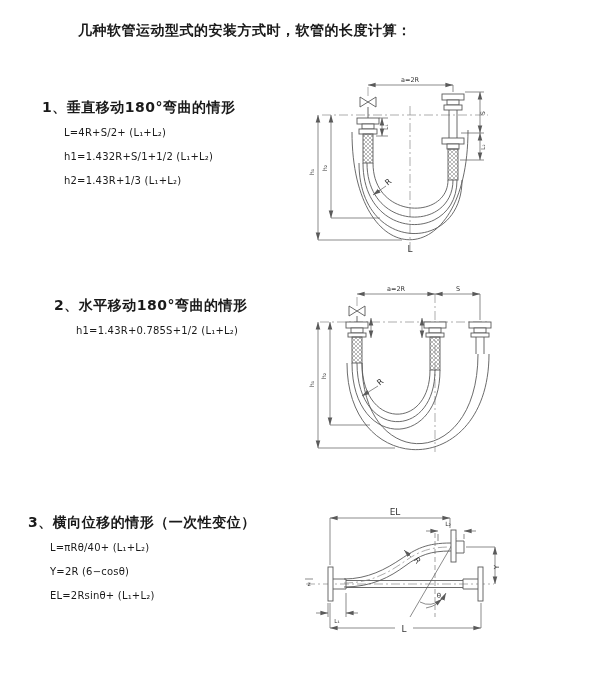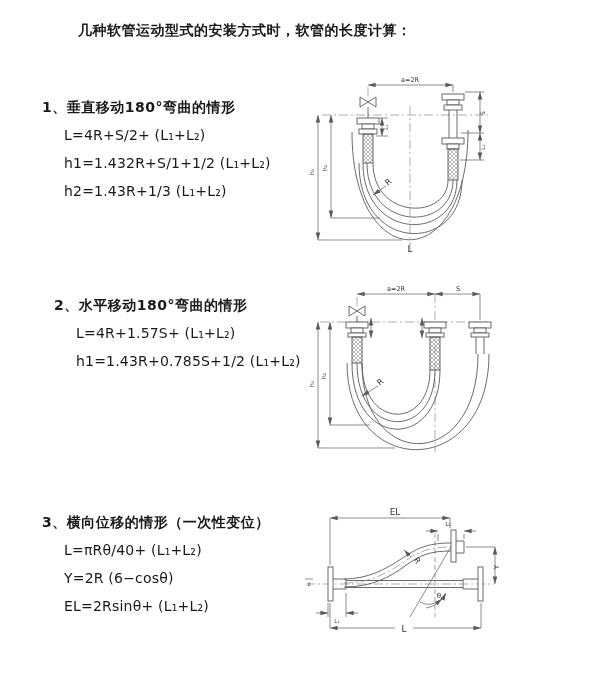--- a/index.html
+++ b/index.html
@@ -1,22 +1,22 @@
 <!DOCTYPE html>
 <html><head>
 <meta charset="utf-8">
 <style>
   html,body{margin:0;padding:0;background:#ffffff;}
   body{width:600px;height:675px;position:relative;overflow:hidden;
        font-family:"DejaVu Sans","Liberation Sans",sans-serif;color:#1a1a1a;}
   .abs{position:absolute;}
   .title{left:30px;top:22px;font-size:14px;font-weight:600;letter-spacing:.5px;margin-left:48px;}
   .section{line-height:1;}
-  .heading{font-size:14px;font-weight:600;margin:0;letter-spacing:.5px;}
-  .formula{font-size:14px;font-weight:500;margin:14px 0 0 22px;letter-spacing:.2px;}
+  .heading{font-size:14px;font-weight:600;margin:0;letter-spacing:.5px;text-align:right;}
+  .formula{font-size:10px;font-weight:500;margin:14px 0 0 22px;letter-spacing:.2px;}
   svg{overflow:visible;}
   .dl{stroke:#5a5a5a;stroke-width:.9;fill:none;}
   .dl path{fill:none;}
   .cl{stroke:#8a8a8a;stroke-width:.7;fill:none;stroke-dasharray:9 3 2 3;}
   .dash{stroke:#7a7a7a;stroke-width:.7;fill:none;stroke-dasharray:5 3;}
   .dim{stroke:#5a5a5a;stroke-width:.7;fill:none;}
   .lbl{fill:#333;stroke:none;font-family:"DejaVu Sans",sans-serif;}
 </style>
 </head>
 <body>
@@ -92,21 +92,20 @@
   <text class="lbl" x="17" y="98" font-size="6" text-anchor="middle" transform="rotate(-90 17 98)">h₂</text>
   <text class="lbl" x="78" y="57" font-size="5.5" text-anchor="middle" transform="rotate(-90 78 57)">L₁</text>
   <text class="lbl" x="175" y="43" font-size="6" text-anchor="middle" transform="rotate(-90 175 43)">S</text>
   <text class="lbl" x="175" y="77" font-size="5.5" text-anchor="middle" transform="rotate(-90 175 77)">L₂</text>
   <text class="lbl" x="80" y="114" font-size="8" text-anchor="middle" transform="rotate(-40 80 114)">R</text>
   <text class="lbl" x="100" y="182" font-size="9" text-anchor="middle">L</text>
 </svg>
 
 <div class="abs section" style="left:54px;top:298px;">
   <p class="heading">2、水平移动180°弯曲的情形</p>
-  <p class="formula">L=4R+1.57S+ (L₁+L₂)</p>
   <p class="formula">h1=1.43R+0.785S+1/2 (L₁+L₂)</p>
 </div>
 
 <svg class="abs" style="left:310px;top:280px;" width="280" height="180" viewBox="0 0 280 180">
   <g class="cl">
     <path d="M125,14 V172"></path>
     <path d="M10,42 H180"></path>
     <path d="M47,17 V26"></path>
   </g>
   <g class="dl">
@@ -150,21 +149,21 @@
     <path d="M112,38 V58" marker-start="url(#arr)" marker-end="url(#arr)"></path>
     <path d="M68,106 L52,116" marker-end="url(#arr)"></path>
   </g>
   <text class="lbl" x="86" y="11" font-size="6.5" text-anchor="middle">a=2R</text>
   <text class="lbl" x="148" y="11" font-size="6.5" text-anchor="middle">S</text>
   <text class="lbl" x="4" y="104" font-size="6" text-anchor="middle" transform="rotate(-90 4 104)">h₁</text>
   <text class="lbl" x="16" y="96" font-size="6" text-anchor="middle" transform="rotate(-90 16 96)">h₂</text>
   <text class="lbl" x="72" y="104" font-size="8" text-anchor="middle" transform="rotate(-40 72 104)">R</text>
 </svg>
 
-<div class="abs section" style="left:42px;top:515px;">
+<div class="abs section" style="left:28px;top:515px;">
   <p class="heading">3、横向位移的情形（一次性变位）</p>
   <p class="formula">L=πRθ/40+ (L₁+L₂)</p>
   <p class="formula">Y=2R (6−cosθ)</p>
   <p class="formula">EL=2Rsinθ+ (L₁+L₂)</p>
 </div>
 
 <svg class="abs" style="left:298px;top:505px;" width="300" height="140" viewBox="0 0 300 140">
   <g class="cl">
     <path d="M8,79 H196"></path>
   </g>

